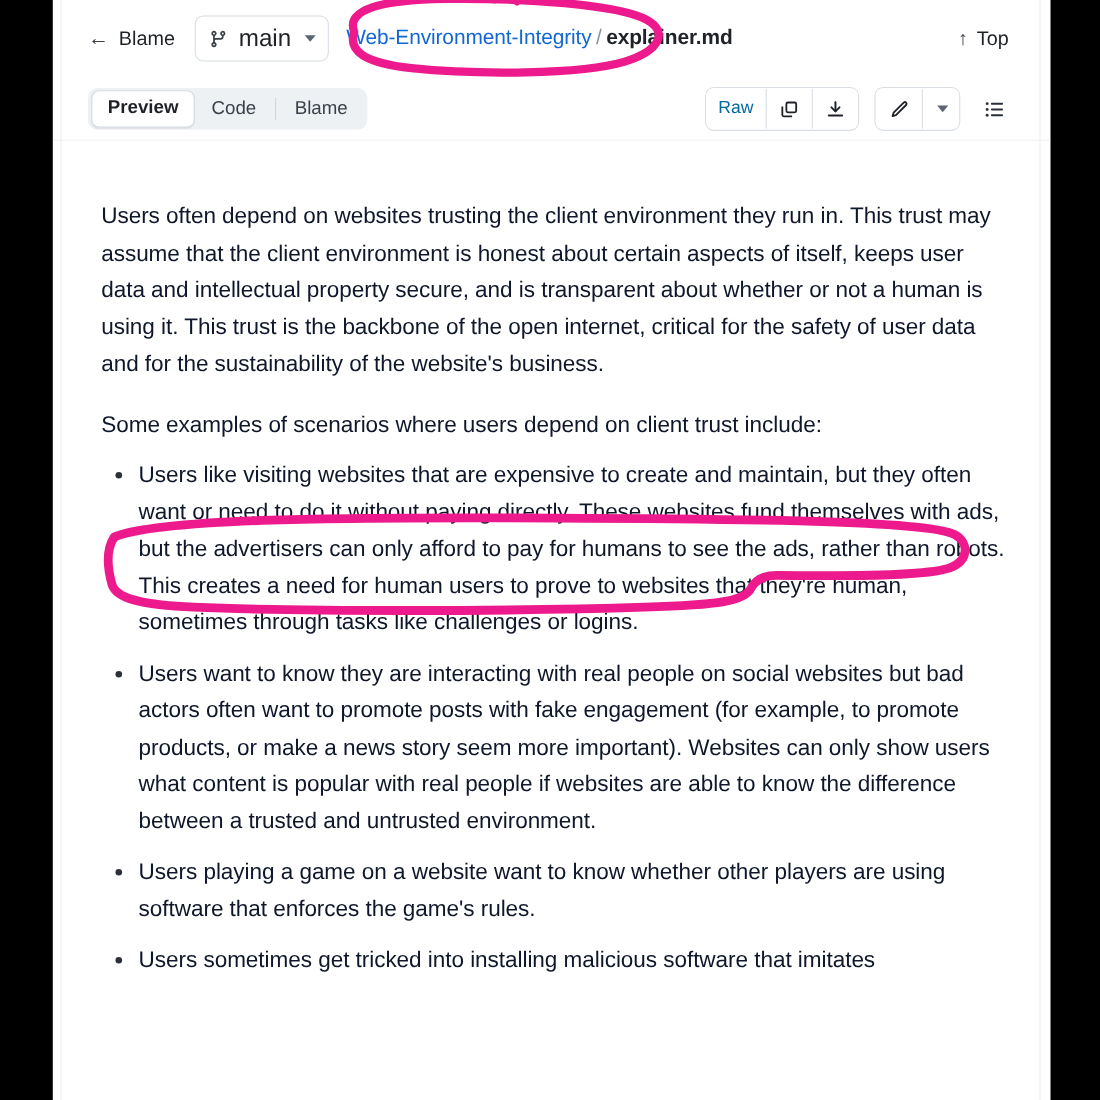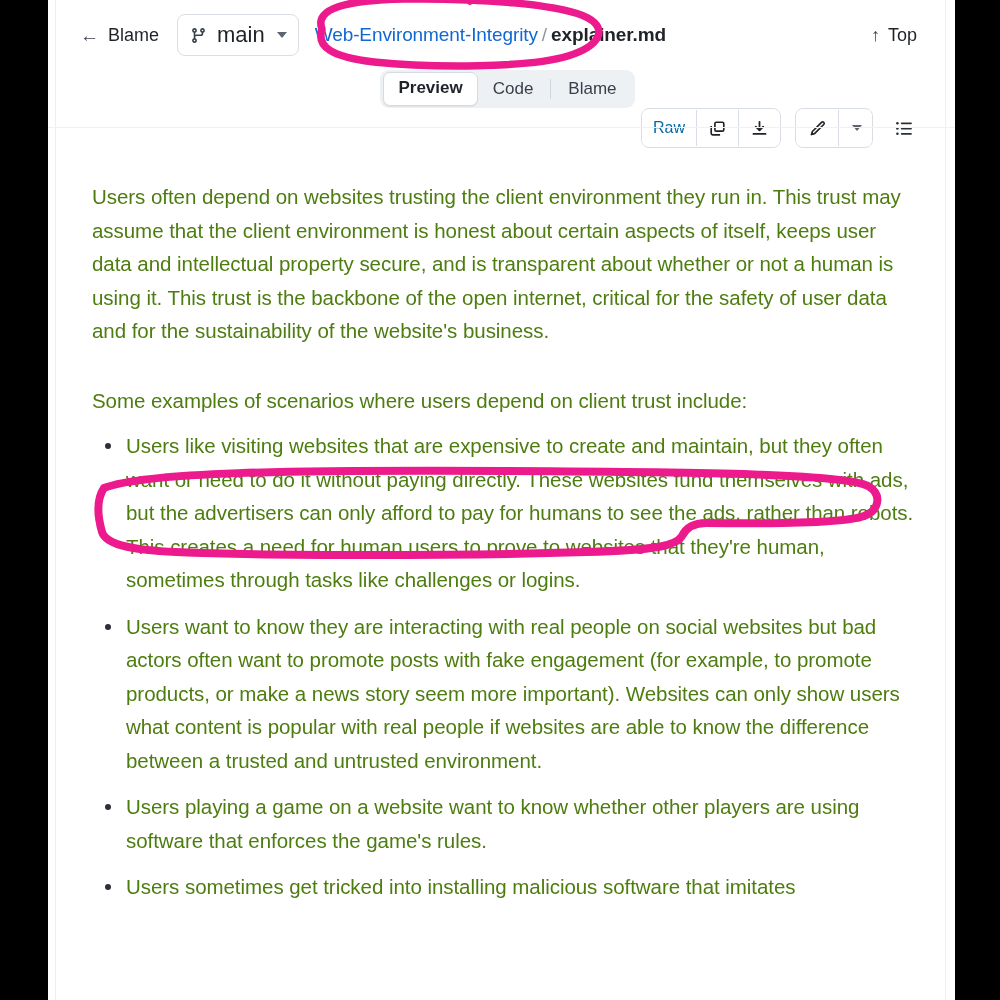--- a/index.html
+++ b/index.html
@@ -141,21 +141,20 @@
   }
 
   
   .toolbar {
     position: relative;
     height: 58px;
     display: flex;
     align-items: center;
     padding: 0 20px 0 32px;
     box-sizing: border-box;
-    flex-direction: column;
   }
   .toolbar::after {
     content: "";
     position: absolute;
     left: 0; right: 0; bottom: 0;
     height: 1px;
     background: #eff1f3;
   }
 
   .segmented {
@@ -260,26 +259,26 @@
     margin: 0;
     font-size: 31px;
     font-weight: 600;
     color: #1f2328;
     letter-spacing: -0.2px;
   }
 
   p.para, li {
     font-size: 20.5px;
     line-height: 33.5px;
-    color: #4d7c0f;
+    color: #0f172a;
     margin: 0;
     letter-spacing: -0.05px;
   }
   p.para { margin-top: 24px; padding-left: 12px; }
-  p.para + p.para { margin-top: 36px; }
+  p.para + p.para { margin-top: 22px; }
 
   ul.bullets {
     margin: 12px 0 0 0;
     padding-left: 46px;
     list-style: none;
   }
   ul.bullets > li {
     position: relative;
     margin-top: 13px;
     padding-left: 0;

